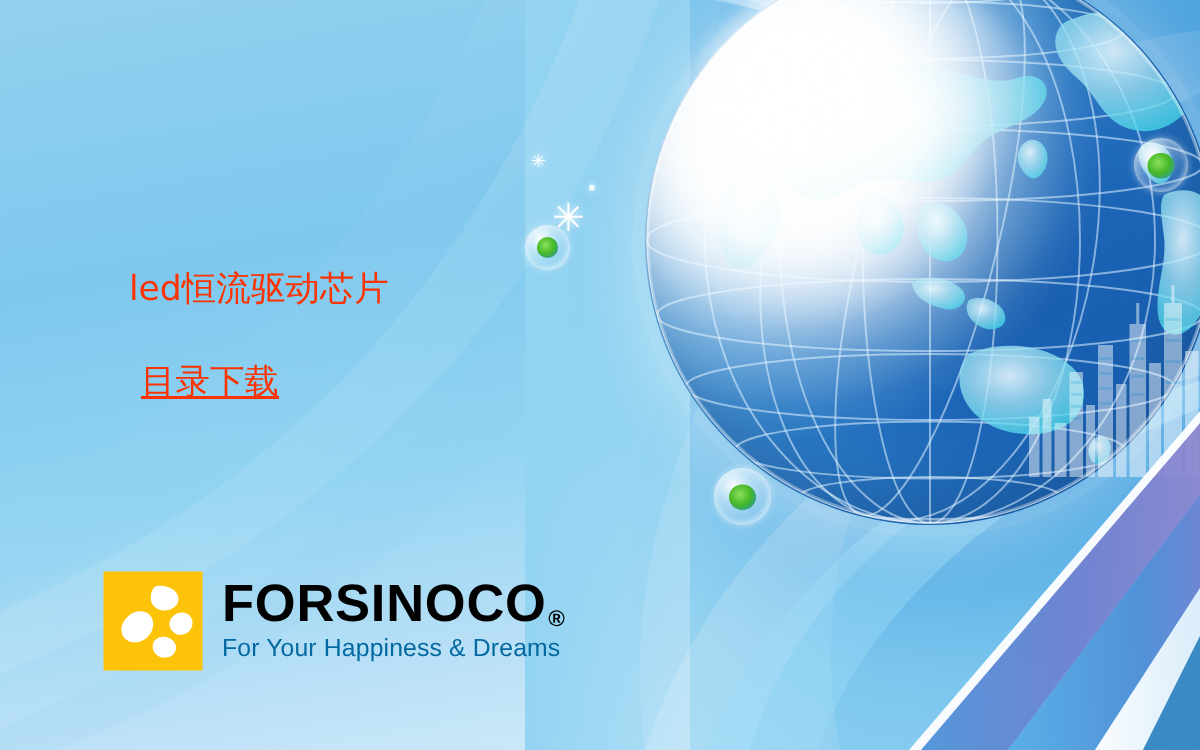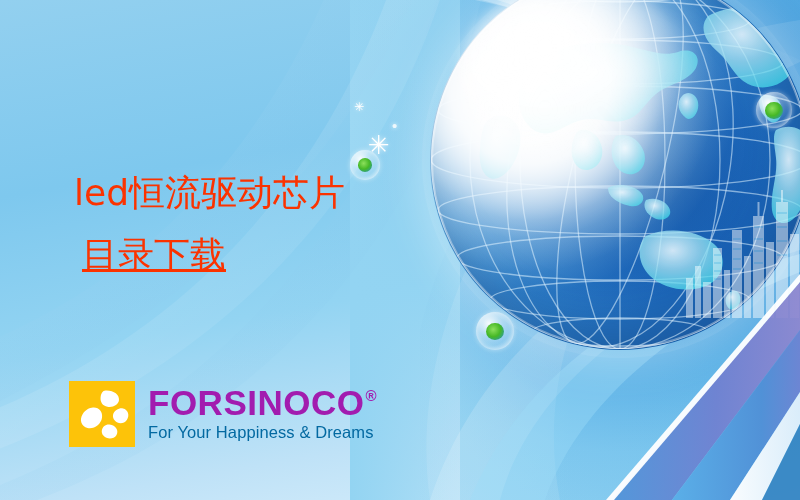--- a/index.html
+++ b/index.html
@@ -109,26 +109,26 @@
     position: absolute;
     right: 0; top: 186px;
     width: 118px; height: 132px;
     opacity: 0.55;
     pointer-events: none;
   }
 
   
   .headline {
     position: absolute;
-    left: 56px;
+    left: 68px;
     top: 162px;
     width: 330px;
     color: #fb3300;
     font-family: "DejaVu Sans", "Liberation Sans", sans-serif;
-    font-size: 36px;
+    font-size: 23px;
     line-height: 62px;
     font-weight: 400;
     letter-spacing: 0px;
     white-space: nowrap;
   }
   .headline .l1 { display: block; padding-left: 18px; }
   .headline .l2 { display: block; padding-left: 26px; text-decoration: underline; }
 
   
   .logo {
@@ -147,26 +147,26 @@
   .logo-text {
     margin-left: 13px;
     display: flex;
     flex-direction: column;
     justify-content: center;
   }
   .logo-name {
     font-family: "Liberation Sans", "DejaVu Sans", sans-serif;
     font-size: 35px;
     font-weight: bold;
-    color: #a21caf;
+    color: #000000;
     letter-spacing: 0.5px;
     line-height: 0.95;
     white-space: nowrap;
     display: flex;
-    align-items: flex-start;
+    align-items: flex-end;
   }
   .logo-reg {
     font-size: 15px;
     line-height: 1;
     margin-left: 1px;
     margin-top: 2px;
     font-weight: bold;
   }
   .logo-tagline {
     font-family: "Liberation Sans", "DejaVu Sans", sans-serif;

